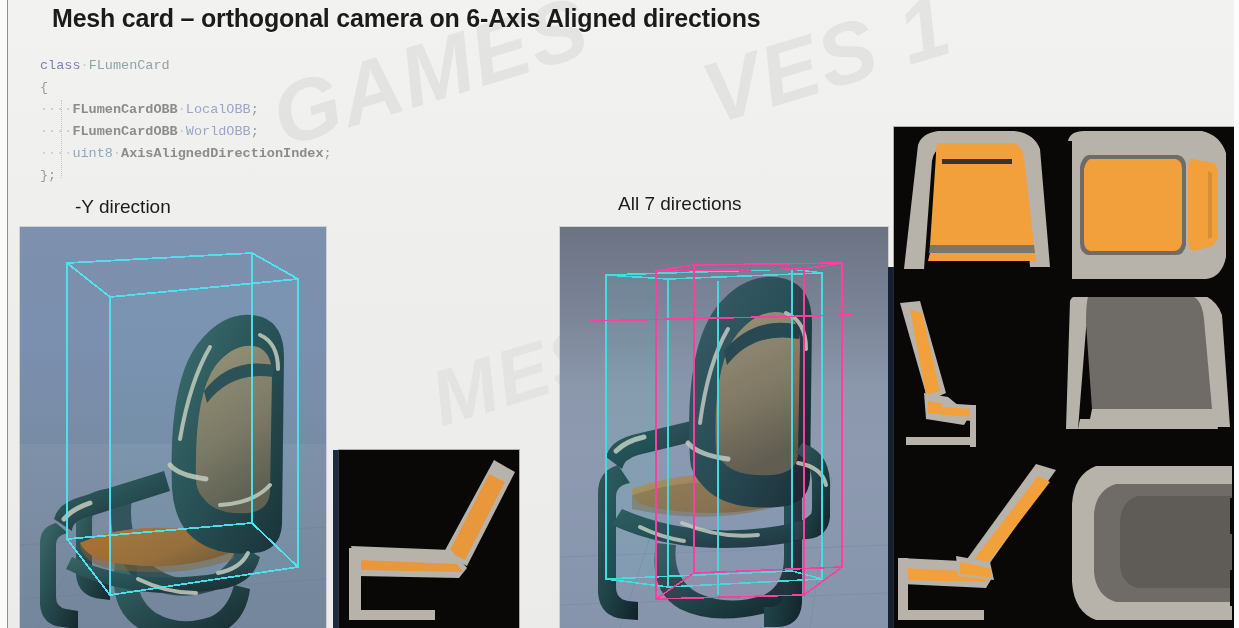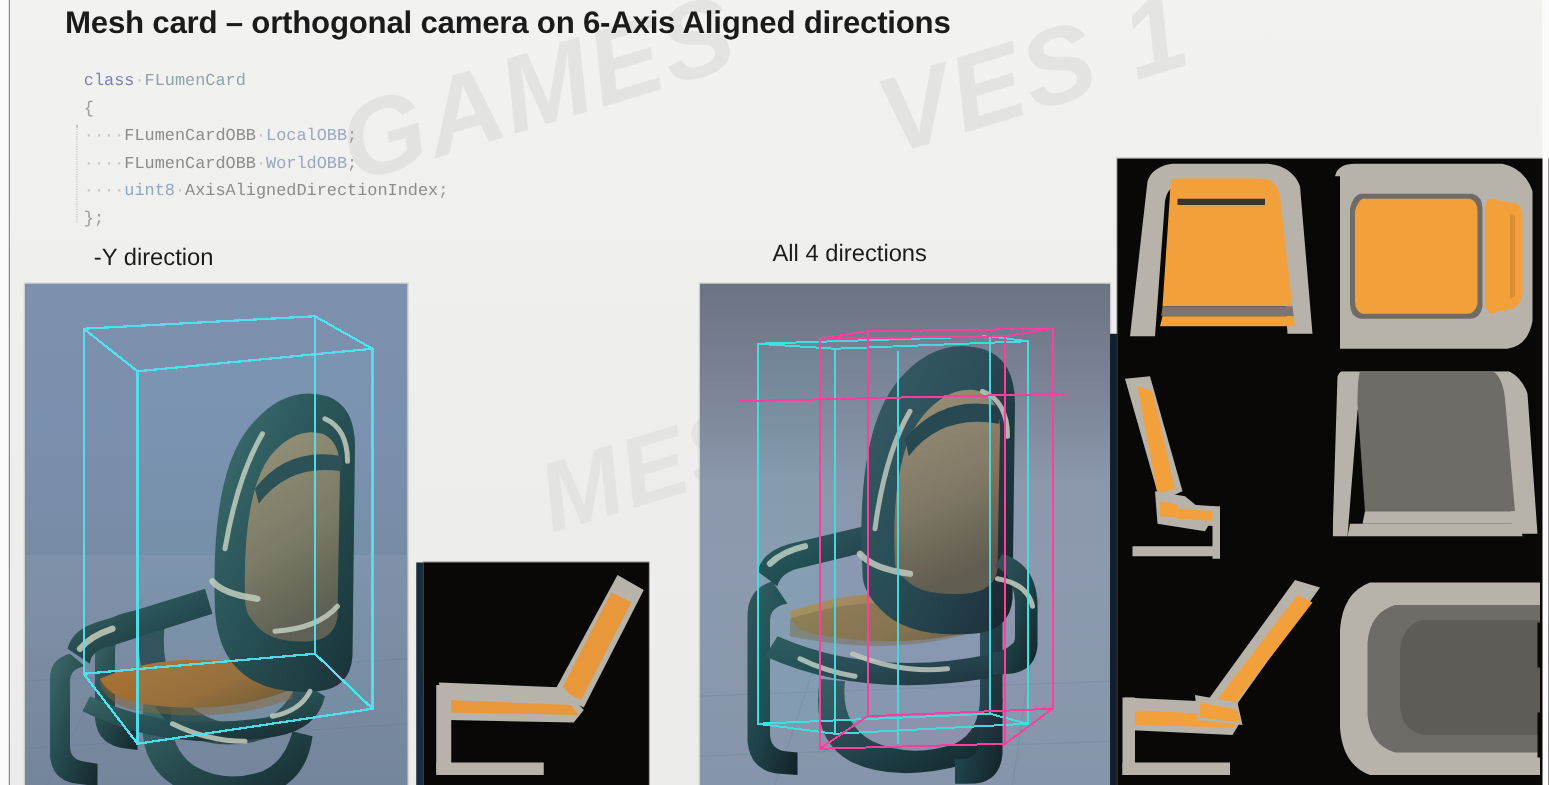--- a/index.html
+++ b/index.html
@@ -42,33 +42,33 @@
   
   .title{
     position:absolute;left:52px;top:4px;z-index:10;
     font-size:25px;font-weight:700;color:#1b1b1b;
     letter-spacing:-0.2px;
     text-shadow:0 1px 0 rgba(255,255,255,.6);
   }
 
   
   .code{
-    position:absolute;left:67px;top:55px;z-index:10;
+    position:absolute;left:40px;top:55px;z-index:10;
     font-family:"Liberation Mono","DejaVu Sans Mono",monospace;
     font-size:13.5px;line-height:22px;
     white-space:pre;
   }
   .code .ln{display:block;height:22px;}
   .kw    {color:#7f7fb8;}
   .typ   {color:#8fa3a8;}
   .var   {color:#9aa6c4;margin-top:20px;}
   .pun   {color:#9a9a9a;}
   .dot   {color:#c9c9c9;}
   .ital  {color:#8fa8c4;}
-  .plain {color:#8c8c8c;}
+  .plain {color:#8c8c8c;font-weight:bold;}
   .guide {
     position:absolute;left:61px;top:100px;width:1px;height:78px;
     border-left:1px dotted #c6c6c6;z-index:11;
   }
 
   
   .caption{
     position:absolute;z-index:10;
     font-size:19px;color:#1c1c1c;font-weight:400;
   }
@@ -129,21 +129,21 @@
   <div class="watermark wm-1">GAMES</div>
   <div class="watermark wm-2">VES 1</div>
   <div class="watermark wm-3">MES</div>
 
   <div class="title">Mesh card – orthogonal camera on 6-Axis Aligned directions</div>
 
   <div class="guide"></div>
   <div class="code" id="code-block"><span class="ln"><span class="kw">class</span><span class="dot">·</span><span class="typ">FLumenCard</span></span><span class="ln"><span class="pun">{</span></span><span class="ln"><span class="dot">····</span><span class="plain">FLumenCardOBB</span><span class="dot">·</span><span class="var">LocalOBB</span><span class="pun">;</span></span><span class="ln"><span class="dot">····</span><span class="plain">FLumenCardOBB</span><span class="dot">·</span><span class="var">WorldOBB</span><span class="pun">;</span></span><span class="ln"><span class="dot">····</span><span class="ital">uint8</span><span class="dot">·</span><span class="plain">AxisAlignedDirectionIndex</span><span class="pun">;</span></span><span class="ln"><span class="pun">};</span></span></div>
 
   <div class="caption cap-left">-Y direction</div>
-  <div class="caption cap-right">All 4  directions</div>
+  <div class="caption cap-right">All 7  directions</div>
 
   <div class="viewport" id="vp-left">
     <div class="floor"></div>
     <svg class="stage" viewBox="0 0 306 401" preserveAspectRatio="none">
       <defs>
         <linearGradient id="frameL" x1="0" y1="0" x2="1" y2="1">
           <stop offset="0%" stop-color="#3d6a6b"></stop>
           <stop offset="45%" stop-color="#274c50"></stop>
           <stop offset="100%" stop-color="#15292e"></stop>
         </linearGradient>

